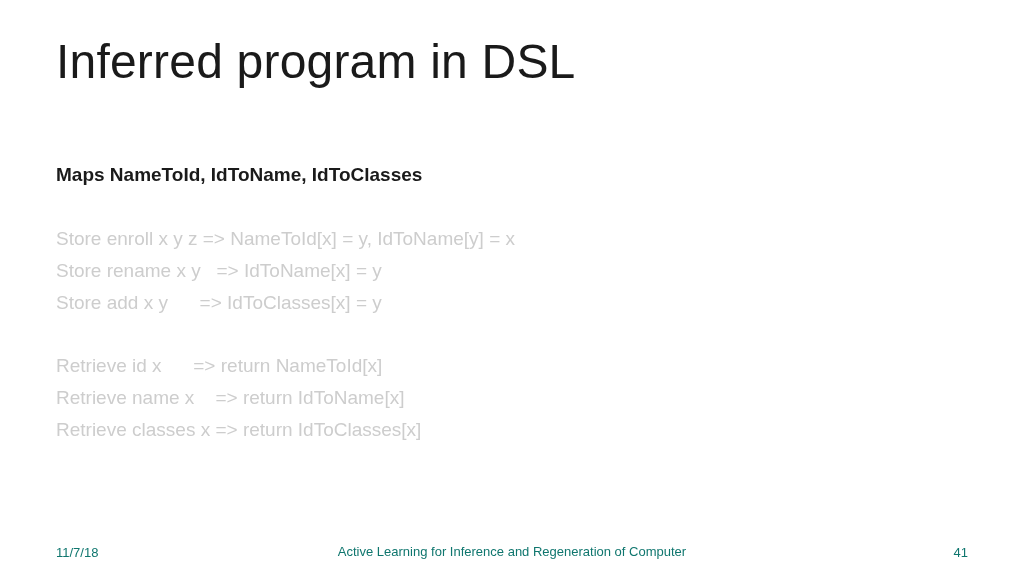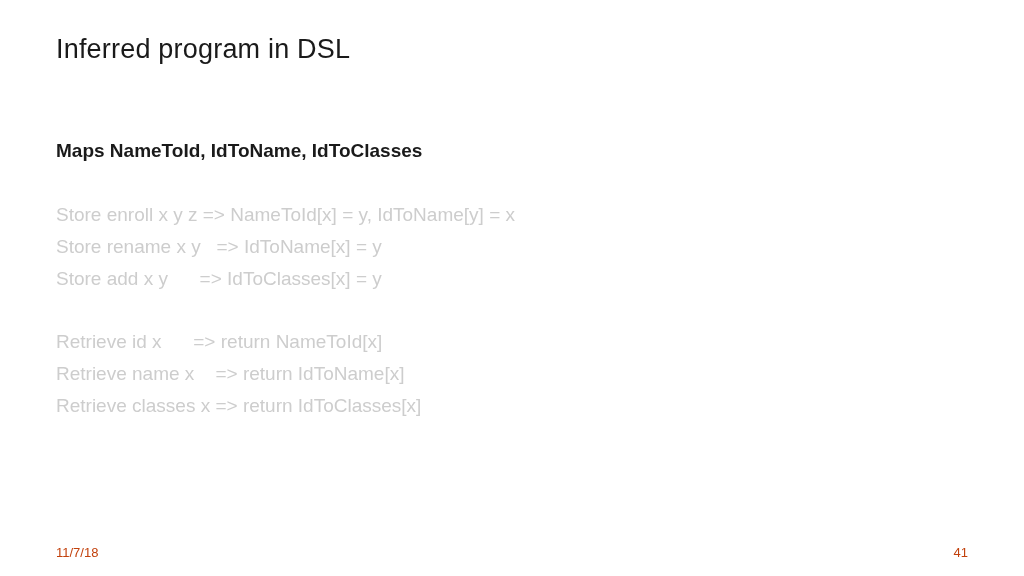--- a/index.html
+++ b/index.html
@@ -4,21 +4,21 @@
 <style>
   * { margin: 0; padding: 0; box-sizing: border-box; }
   html, body { width: 1024px; height: 576px; background: #fff; font-family: "Segoe UI", "Calibri Light", "Helvetica Neue", Arial, sans-serif; }
   .slide {
     position: relative;
     width: 1024px;
     height: 576px;
     padding: 34px 56px 0 56px;
   }
   .title {
-    font-size: 27px;
+    font-size: 48px;
     font-weight: 400;
     color: #1a1a1a;
     letter-spacing: 0.2px;
     margin-bottom: 38px;
   }
   .code {
     font-family: Liberation Sans, sans-serif;
     font-size: 19px;
     line-height: 1.68;
     white-space: pre;
@@ -26,21 +26,21 @@
   .code .emph { color: #1a1a1a; font-weight: 600; }
   .code .dim  { color: #cdcdcd; }
   .footer {
     position: absolute;
     left: 0; right: 0; bottom: 16px;
     display: flex;
     align-items: center;
     justify-content: space-between;
     padding: 0 56px;
     font-size: 13px;
-    color: #c2410c;
+    color: #0f766e;
   }
   .footer .center {
     position: absolute;
     left: 0; right: 0;
     text-align: center;
     line-height: 1.25;
   }
   .footer .left, .footer .right { position: relative; z-index: 1; }
 </style>
 </head>
@@ -58,18 +58,18 @@
 <span class="dim">Store add x y      =&gt; IdToClasses[x] = y</span>
 
 <span class="dim">Retrieve id x      =&gt; return NameToId[x]</span>
 <span class="dim">Retrieve name x    =&gt; return IdToName[x]</span>
 <span class="dim">Retrieve classes x =&gt; return IdToClasses[x]</span>
   </div>
 
   <div class="footer">
     <div class="left">11/7/18</div>
     <div class="center">
-      <br>
+      <span>Active Learning for Inference and Regeneration of Computer</span><br>
     </div>
     <div class="right">41</div>
   </div>
 
 </div>
 
 </body></html>

